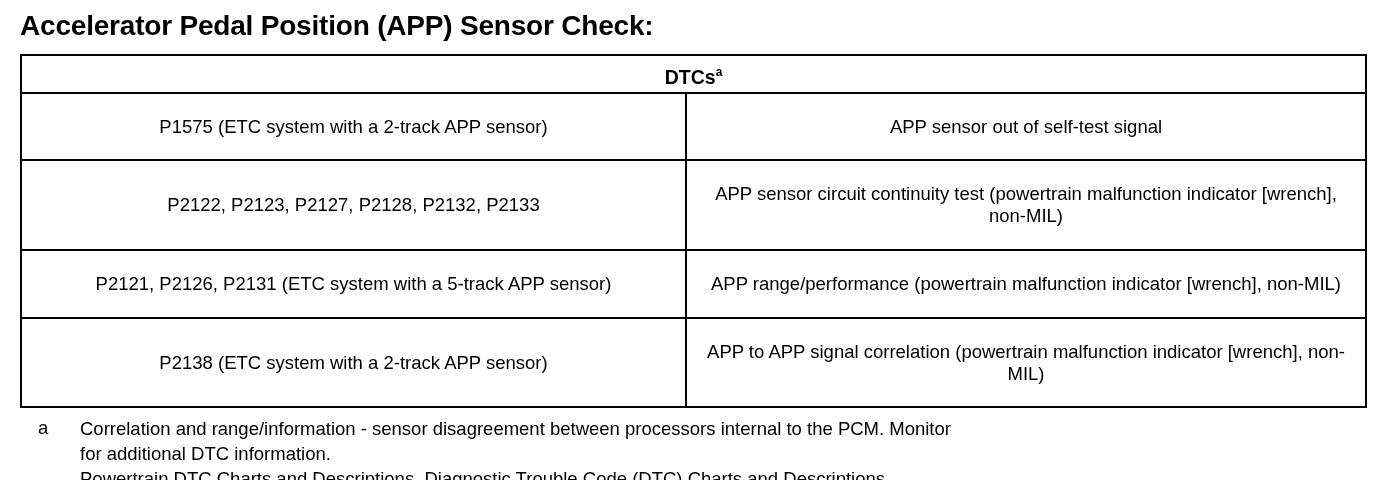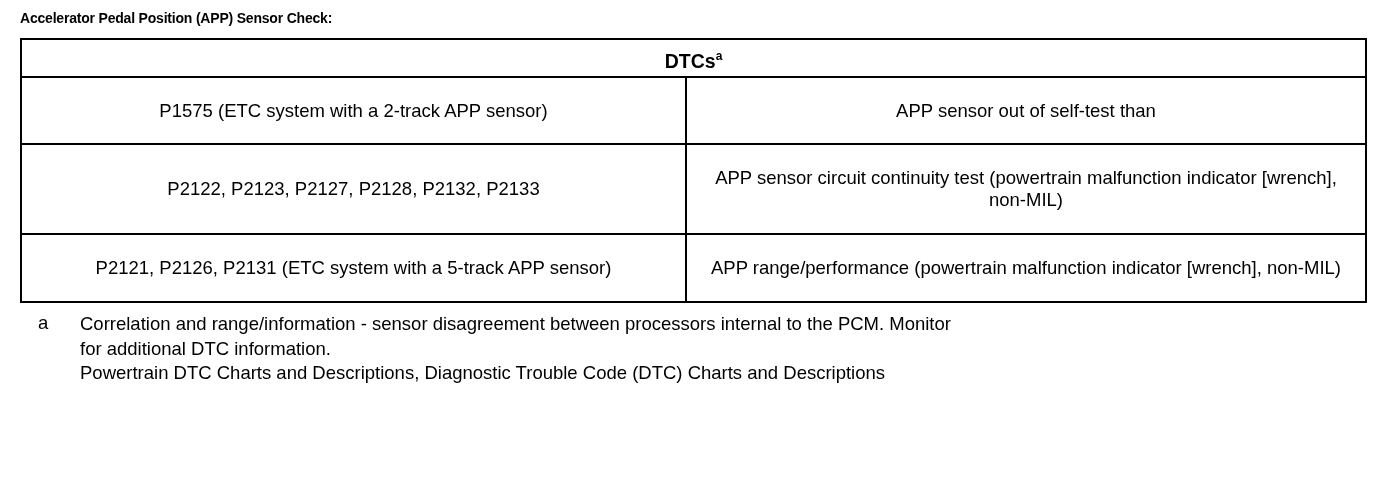--- a/index.html
+++ b/index.html
@@ -15,21 +15,21 @@
     overflow: hidden;
   }
   .page {
     position: relative;
     width: 1392px;
     height: 480px;
     box-sizing: border-box;
     padding: 10px 18px 0 18px;
   }
   .doc-title {
-    font-size: 14px;
+    font-size: 28px;
     font-weight: bold;
     letter-spacing: -0.2px;
     margin: 0 0 12px 2px;
     white-space: nowrap;
   }
   table.dtc-table {
     border-collapse: collapse;
     width: 1345px;
     table-layout: fixed;
     margin-left: 2px;
@@ -88,29 +88,33 @@
       <col class="col-right">
     </colgroup>
     <thead>
       <tr>
         <th class="header-cell" colspan="2"><span>DTCs</span><span class="sup">a</span></th>
       </tr>
     </thead>
     <tbody>
       <tr>
         <td>P1575 (ETC system with a 2-track APP sensor)</td>
-        <td>APP sensor out of self-test than</td>
+        <td>APP sensor out of self-test signal</td>
       </tr>
       <tr>
         <td>P2122, P2123, P2127, P2128, P2132, P2133</td>
         <td>APP sensor circuit continuity test (powertrain malfunction indicator [wrench], non-MIL)</td>
       </tr>
       <tr>
         <td>P2121, P2126, P2131 (ETC system with a 5-track APP sensor)</td>
         <td>APP range/performance (powertrain malfunction indicator [wrench], non-MIL)</td>
+      </tr>
+      <tr>
+        <td>P2138 (ETC system with a 2-track APP sensor)</td>
+        <td>APP to APP signal correlation (powertrain malfunction indicator [wrench], non-MIL)</td>
       </tr>
     </tbody>
   </table>
 
   <div class="footnote">
     <div class="footnote-marker">a</div>
     <div class="footnote-text">
       <span class="ln">Correlation and range/information - sensor disagreement between processors internal to the PCM. Monitor</span>
       <span class="ln">for additional DTC information.</span>
       <span class="ln">Powertrain DTC Charts and Descriptions, Diagnostic Trouble Code (DTC) Charts and Descriptions</span>

